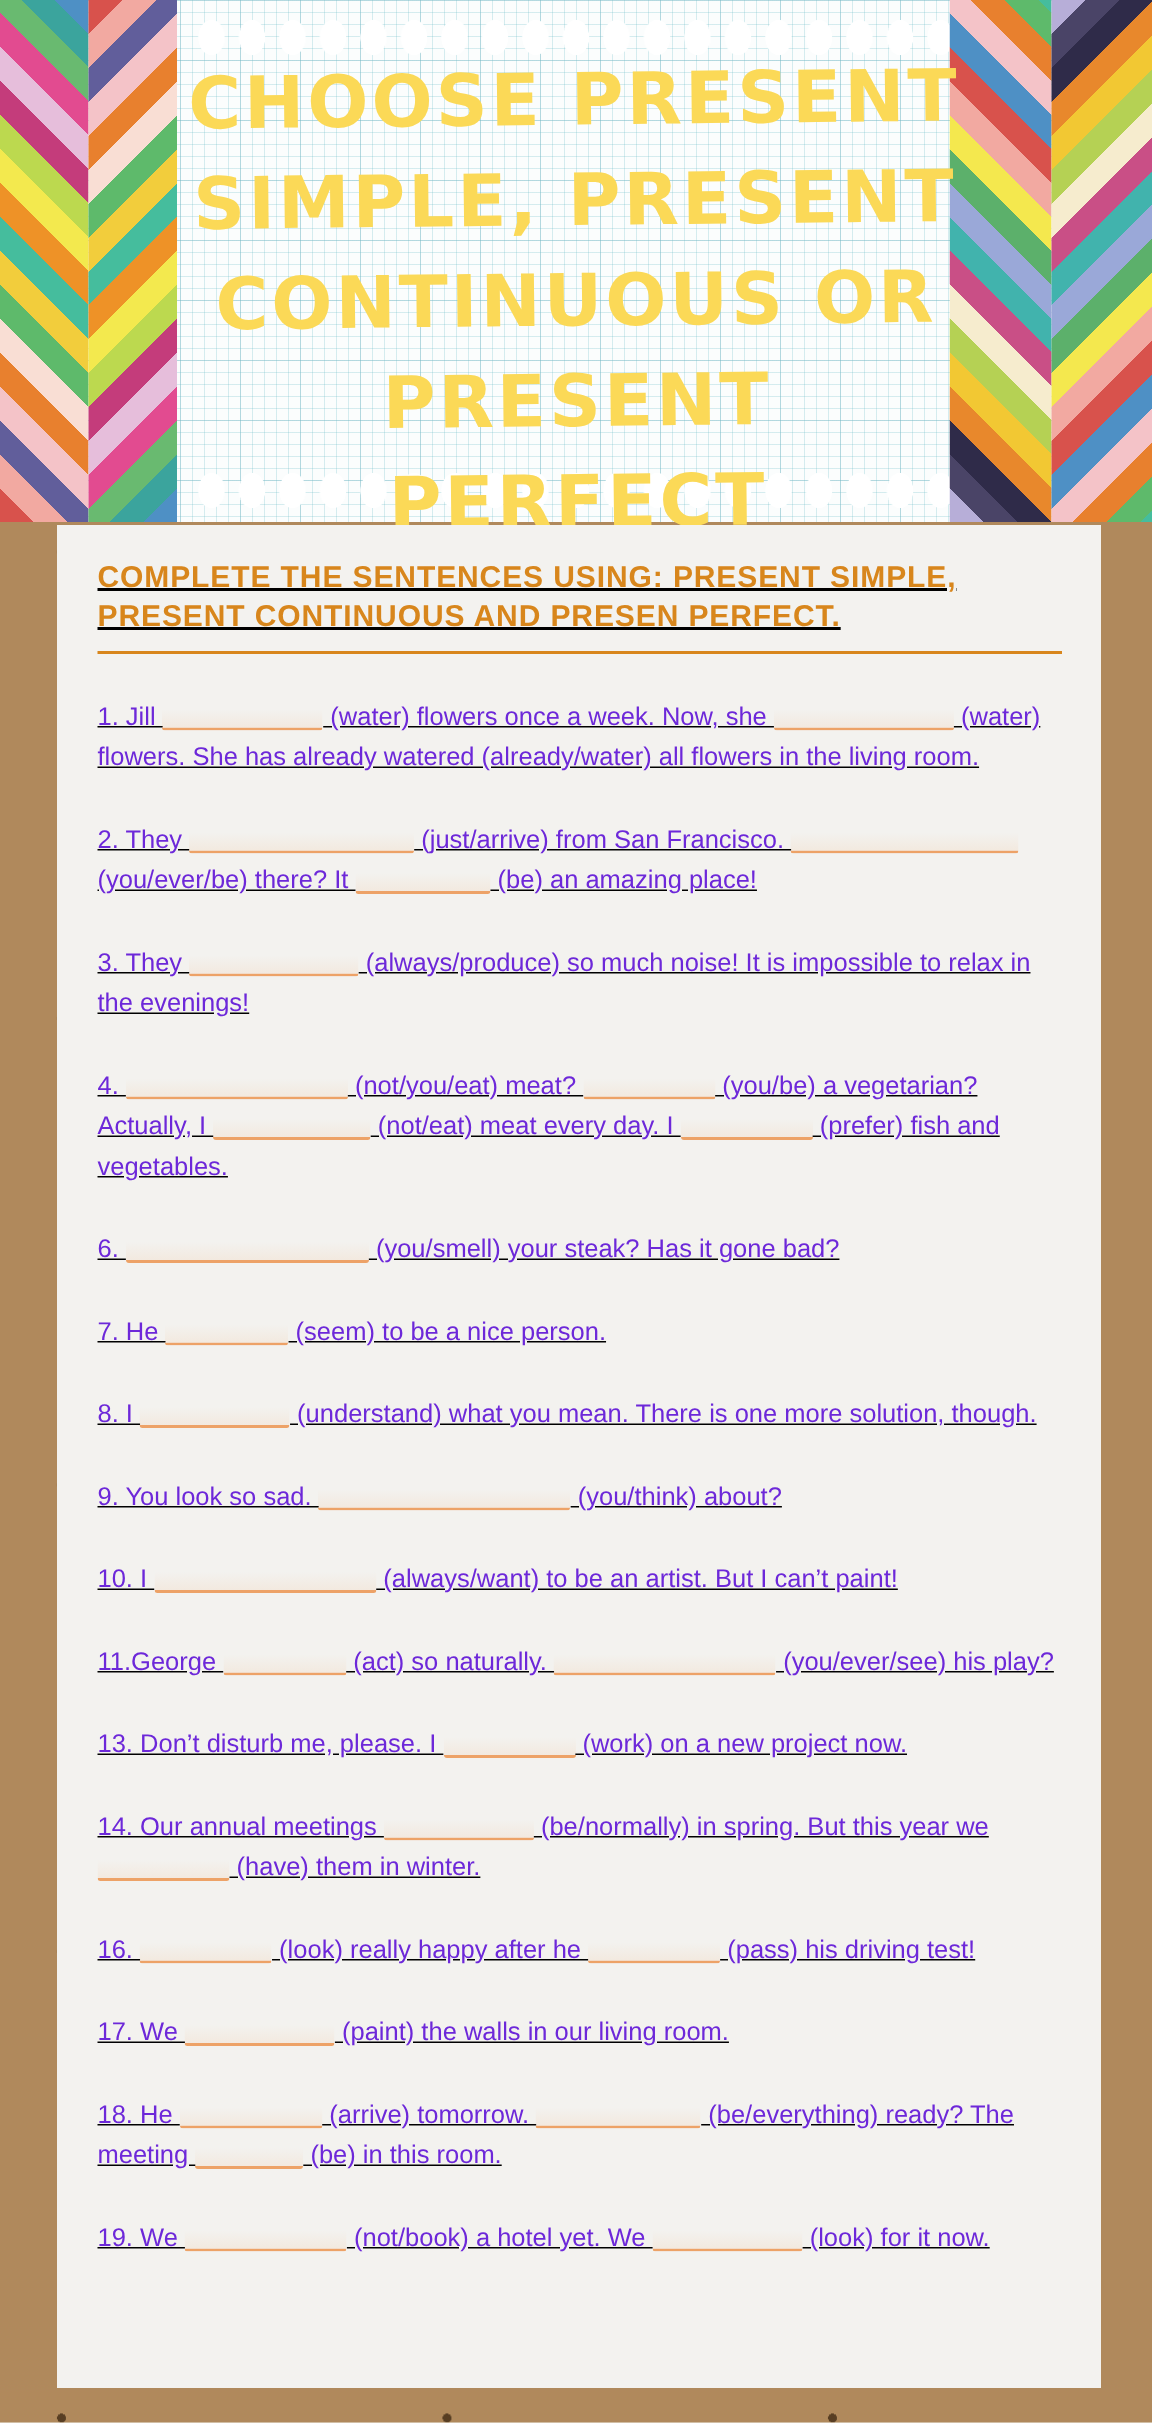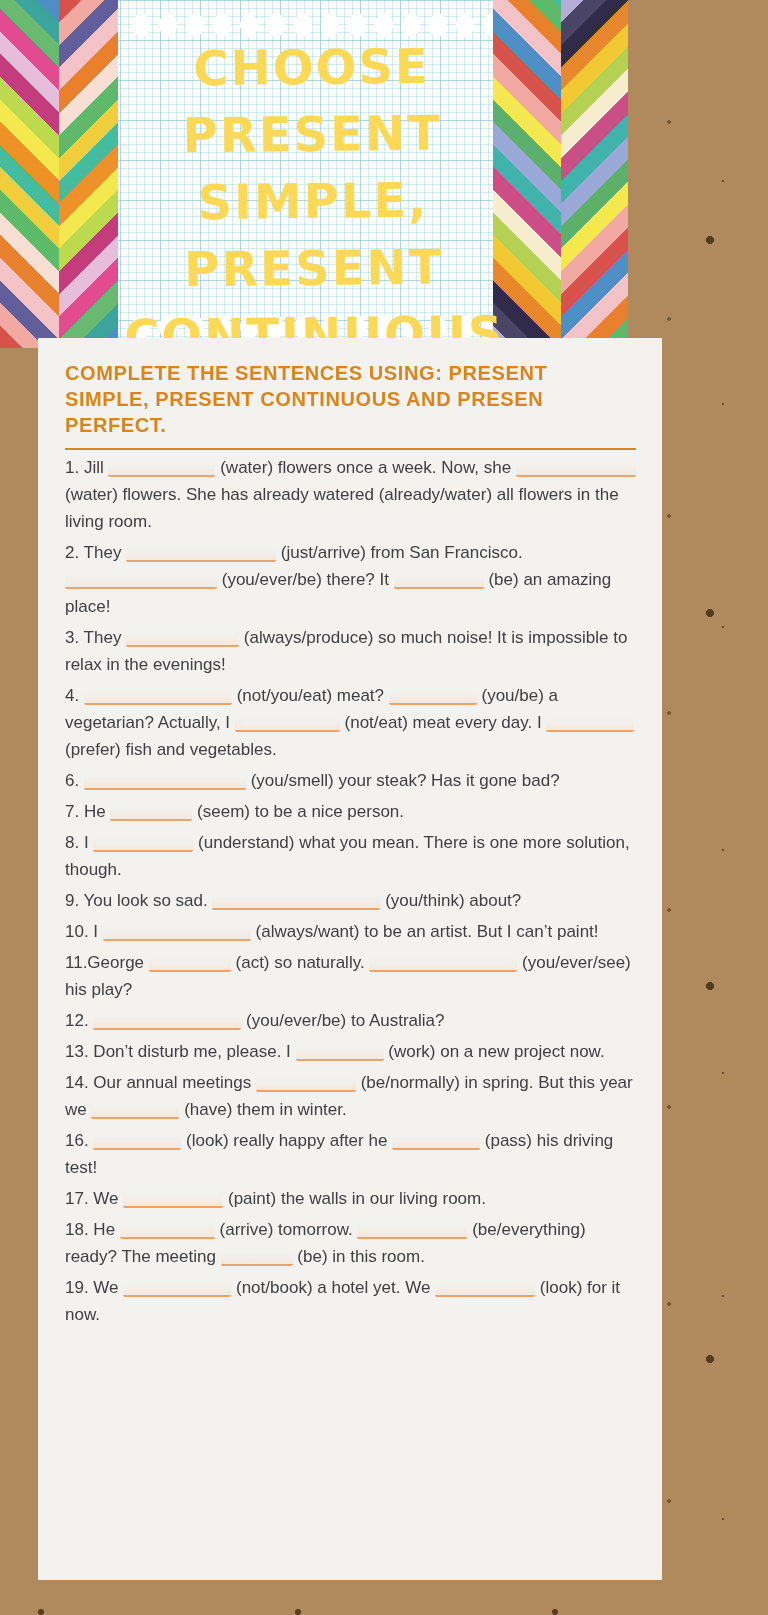--- a/index.html
+++ b/index.html
@@ -11,21 +11,21 @@
       radial-gradient(circle 3px at 41px 57px, rgba(58,37,16,.75) 96%, rgba(58,37,16,0) 100%),
       radial-gradient(circle 1.5px at 150px 181px, rgba(58,37,16,.6) 96%, rgba(58,37,16,0) 100%),
       radial-gradient(circle 2px at 103px 122px, rgba(58,37,16,.5) 96%, rgba(58,37,16,0) 100%),
       radial-gradient(circle 1.2px at 201px 33px, rgba(58,37,16,.55) 96%, rgba(58,37,16,0) 100%),
       radial-gradient(circle 4px at 88px 240px, rgba(45,28,12,.7) 96%, rgba(45,28,12,0) 100%),
       radial-gradient(circle 1.4px at 233px 141px, rgba(58,37,16,.5) 96%, rgba(58,37,16,0) 100%);
     background-size: 257px 311px, 191px 223px, 283px 197px, 173px 251px, 311px 373px, 219px 167px;
   }
   
   .header{
-    position:absolute;top:0;left:0;width:628px;height:348px;
+    position:absolute;top:0;left:0;width:768px;height:348px;
     background-color:#fbfdfd;
     background-image:
       linear-gradient(rgba(125,195,205,.30) 1px, transparent 1px),
       linear-gradient(90deg, rgba(125,195,205,.30) 1px, transparent 1px),
       linear-gradient(rgba(90,160,180,.30) 1px, transparent 1px),
       linear-gradient(90deg, rgba(90,160,180,.30) 1px, transparent 1px);
     background-size:8px 8px,8px 8px,40px 40px,40px 40px;
   }
   .holes{
     position:absolute;left:128px;right:130px;height:30px;
@@ -65,31 +65,31 @@
     #f2a9a1 192px 208px,#d8524c 208px 224px,#4e90c5 224px 240px,#f4c3c8 240px 256px,
     #e8802e 256px 272px,#5eba6b 272px 288px,#45bd9d 288px 304px,#f2cd3c 304px 320px);}
   .title{
     position:absolute;top:34px;left:122px;right:122px;margin:0;
     text-align:center;font-weight:bold;font-size:48px;line-height:67px;
     letter-spacing:2px;color:#fbd957;transform:rotate(-0.6deg);
     font-family:"DejaVu Sans",sans-serif;
   }
   
   .panel{
-    position:absolute;left:38px;top:338px;width:624px;height:1242px;
+    position:absolute;left:38px;top:350px;width:696px;height:1242px;
     background:#f3f2ef;box-sizing:border-box;
-    padding:22px 26px 0 27px;z-index:5;
+    padding:22px 26px 0 27px;z-index:5;text-decoration:underline;
   }
   .instructions{
     margin:0 0 10px;color:#d8861c;font-weight:bold;
     font-size:20px;line-height:26px;letter-spacing:.6px;
   }
   .rule{border:none;border-top:2px solid #d8861c;margin:4px 0 2px;}
   .exercise{
-    margin:4px 0 0;font-size:17px;line-height:27px;color:#404040;
+    margin:28px 0 0;font-size:17px;line-height:27px;color:#6d28d9;
   }
   .blank{
     display:inline-block;height:16px;vertical-align:-4px;border-radius:2px;
     border-bottom:2px solid #eda267;
     background:linear-gradient(to top, rgba(240,170,110,.12), rgba(240,170,110,0) 75%);
   }
 </style>
 </head>
 <body>
 
@@ -119,21 +119,20 @@
       <p class="exercise"><span>1. Jill </span><span class="blank" style="width: 107px;"></span><span> (water) flowers once a week. Now, she </span><span class="blank" style="width: 120px;"></span><span> (water) flowers. She has already watered (already/water) all flowers in the living room.</span></p>
       <p class="exercise"><span>2. They </span><span class="blank" style="width: 150px;"></span><span> (just/arrive) from San Francisco. </span><span class="blank" style="width: 152px;"></span><span> (you/ever/be) there? It </span><span class="blank" style="width: 90px;"></span><span> (be) an amazing place!</span></p>
       <p class="exercise"><span>3. They </span><span class="blank" style="width: 113px;"></span><span> (always/produce) so much noise! It is impossible to relax in the evenings!</span></p>
       <p class="exercise"><span>4. </span><span class="blank" style="width: 148px;"></span><span> (not/you/eat) meat? </span><span class="blank" style="width: 88px;"></span><span> (you/be) a vegetarian? Actually, I </span><span class="blank" style="width: 105px;"></span><span> (not/eat) meat every day. I </span><span class="blank" style="width: 88px;"></span><span> (prefer) fish and vegetables.</span></p>
       <p class="exercise"><span>6. </span><span class="blank" style="width: 162px;"></span><span> (you/smell) your steak? Has it gone bad?</span></p>
       <p class="exercise"><span>7. He </span><span class="blank" style="width: 82px;"></span><span> (seem) to be a nice person.</span></p>
       <p class="exercise"><span>8. I </span><span class="blank" style="width: 100px;"></span><span> (understand) what you mean. There is one more solution, though.</span></p>
       <p class="exercise"><span>9. You look so sad. </span><span class="blank" style="width: 168px;"></span><span> (you/think) about?</span></p>
       <p class="exercise"><span>10. I </span><span class="blank" style="width: 148px;"></span><span> (always/want) to be an artist. But I can’t paint!</span></p>
       <p class="exercise"><span>11.George </span><span class="blank" style="width: 82px;"></span><span> (act) so naturally. </span><span class="blank" style="width: 148px;"></span><span> (you/ever/see) his play?</span></p>
-      <p class="exercise"><span>12. </span><span class="blank" style="width: 148px;"></span><span> (you/ever/be) to Australia?</span></p>
       <p class="exercise"><span>13. Don’t disturb me, please. I </span><span class="blank" style="width: 88px;"></span><span> (work) on a new project now.</span></p>
       <p class="exercise"><span>14. Our annual meetings </span><span class="blank" style="width: 100px;"></span><span> (be/normally) in spring. But this year we </span><span class="blank" style="width: 88px;"></span><span> (have) them in winter.</span></p>
       <p class="exercise"><span>16. </span><span class="blank" style="width: 88px;"></span><span> (look) really happy after he </span><span class="blank" style="width: 88px;"></span><span> (pass) his driving test!</span></p>
       <p class="exercise"><span>17. We </span><span class="blank" style="width: 100px;"></span><span> (paint) the walls in our living room.</span></p>
       <p class="exercise"><span>18. He </span><span class="blank" style="width: 95px;"></span><span> (arrive) tomorrow. </span><span class="blank" style="width: 110px;"></span><span> (be/everything) ready? The meeting </span><span class="blank" style="width: 72px;"></span><span> (be) in this room.</span></p>
       <p class="exercise"><span>19. We </span><span class="blank" style="width: 108px;"></span><span> (not/book) a hotel yet. We </span><span class="blank" style="width: 100px;"></span><span> (look) for it now.</span></p>
     </div>
 </div>
 
 </body></html>

